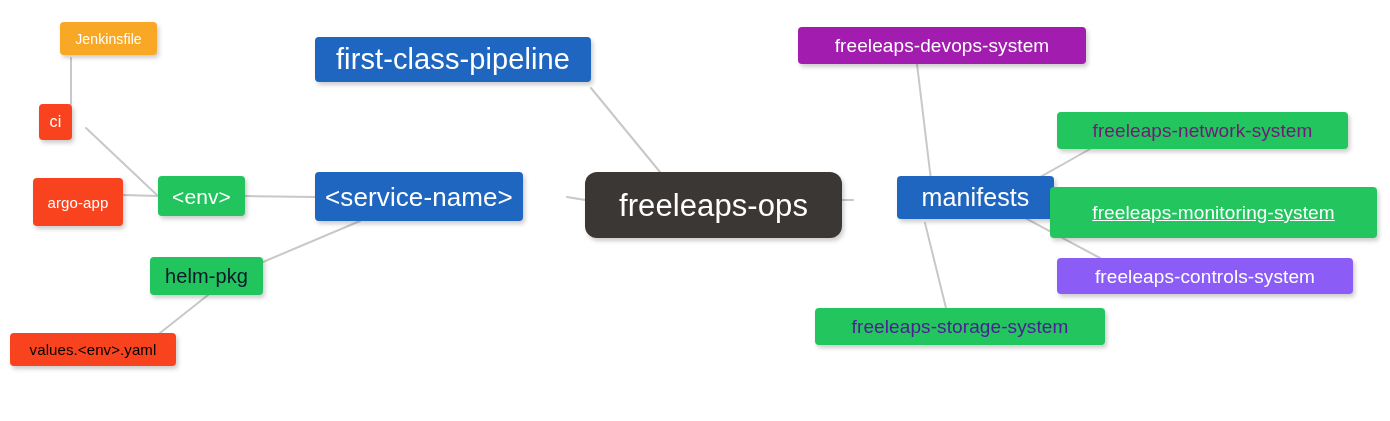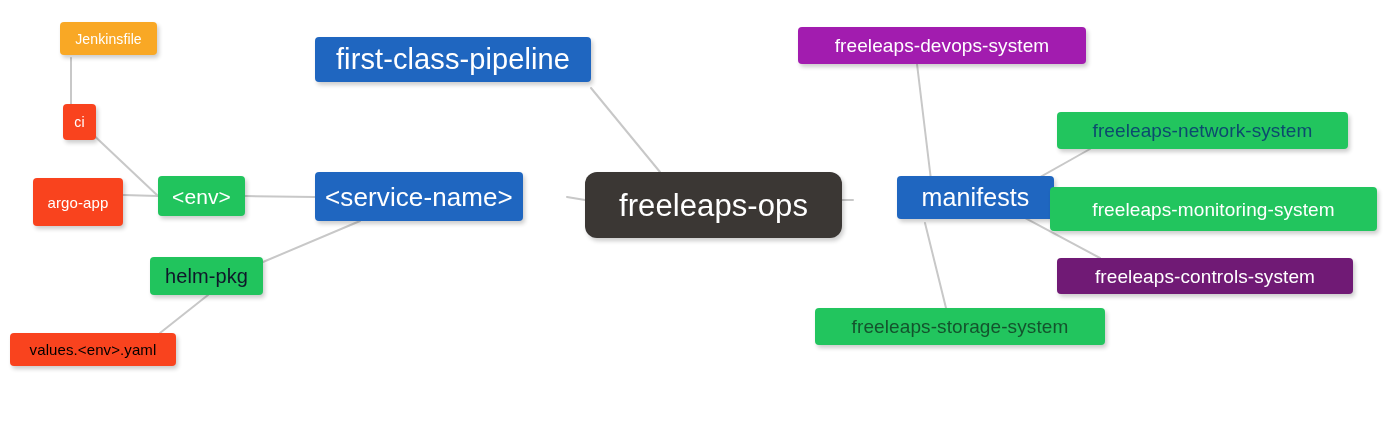--- a/index.html
+++ b/index.html
@@ -62,21 +62,21 @@
       <line x1="931" y1="180" x2="917" y2="64" stroke="#c8c8c8" stroke-width="2" stroke-linecap="round"></line>
       <line x1="1010" y1="194" x2="1090" y2="149" stroke="#c8c8c8" stroke-width="2" stroke-linecap="round"></line>
       <line x1="1010" y1="202" x2="1050" y2="204" stroke="#c8c8c8" stroke-width="2" stroke-linecap="round"></line>
       <line x1="1010" y1="210" x2="1100" y2="258" stroke="#c8c8c8" stroke-width="2" stroke-linecap="round"></line>
       <line x1="925" y1="223" x2="946" y2="308" stroke="#c8c8c8" stroke-width="2" stroke-linecap="round"></line>
     </svg>
   <div id="node-layer">
       <div class="node" style="left: 20px; top: 22px; width: 97px; height: 33px; background: rgb(249, 168, 37); color: rgb(255, 255, 255); font-size: 14px; margin-left: 40px;">
         <span>Jenkinsfile</span>
       </div>
-      <div class="node" style="left: 63px; top: 104px; width: 33px; height: 36px; background: rgb(249, 67, 30); color: rgb(255, 255, 255); font-size: 14px;">
+      <div class="node" style="left: 39px; top: 104px; width: 33px; height: 36px; background: rgb(249, 67, 30); color: rgb(255, 255, 255); font-size: 16px;">
         <span>ci</span>
       </div>
       <div class="node" style="left: 33px; top: 178px; width: 90px; height: 48px; background: rgb(249, 67, 30); color: rgb(255, 255, 255); font-size: 15px;">
         <span>argo-app</span>
       </div>
       <div class="node" style="left: 158px; top: 176px; width: 87px; height: 40px; background: rgb(33, 196, 93); color: rgb(255, 255, 255); font-size: 21px;">
         <span>&lt;env&gt;</span>
       </div>
       <div class="node" style="left: 150px; top: 257px; width: 113px; height: 38px; background: rgb(33, 196, 93); color: #0f172a; font-size: 20px;">
         <span>helm-pkg</span>
@@ -92,26 +92,26 @@
       </div>
       <div class="node root" style="left: 585px; top: 172px; width: 257px; height: 66px; background: rgb(59, 55, 52); color: rgb(255, 255, 255); font-size: 31px;">
         <span>freeleaps-ops</span>
       </div>
       <div class="node" style="left: 853px; top: 176px; width: 157px; height: 43px; background: rgb(31, 102, 192); color: rgb(255, 255, 255); font-size: 25px; margin-left: 44px;">
         <span>manifests</span>
       </div>
       <div class="node" style="left: 798px; top: 27px; width: 288px; height: 37px; background: #a21caf; color: rgb(255, 255, 255); font-size: 19px;">
         <span>freeleaps-devops-system</span>
       </div>
-      <div class="node" style="left: 1057px; top: 112px; width: 291px; height: 37px; background: rgb(34, 197, 94); color: #0c4a6e; font-size: 19px;">
+      <div class="node" style="left: 1057px; top: 112px; width: 291px; height: 37px; background: rgb(34, 197, 94); color: #701a75; font-size: 19px;">
         <span>freeleaps-network-system</span>
       </div>
-      <div class="node" style="left: 1050px; top: 187px; width: 327px; height: 44px; background: rgb(34, 197, 94); color: rgb(255, 255, 255); font-size: 19px;">
+      <div class="node" style="left: 1050px; top: 187px; width: 327px; height: 51px; background: rgb(34, 197, 94); color: rgb(255, 255, 255); font-size: 19px; text-decoration: underline;">
         <span>freeleaps-monitoring-system</span>
       </div>
-      <div class="node" style="left: 1057px; top: 258px; width: 296px; height: 36px; background: #701a75; color: rgb(255, 255, 255); font-size: 19px;">
+      <div class="node" style="left: 1057px; top: 258px; width: 296px; height: 36px; background: #8b5cf6; color: rgb(255, 255, 255); font-size: 19px;">
         <span>freeleaps-controls-system</span>
       </div>
-      <div class="node" style="left: 815px; top: 308px; width: 290px; height: 37px; background: rgb(34, 197, 94); color: #14532d; font-size: 19px;">
+      <div class="node" style="left: 815px; top: 308px; width: 290px; height: 37px; background: rgb(34, 197, 94); color: #4c1d95; font-size: 19px;">
         <span>freeleaps-storage-system</span>
       </div>
     </div>
 </div>
 
 </body></html>

